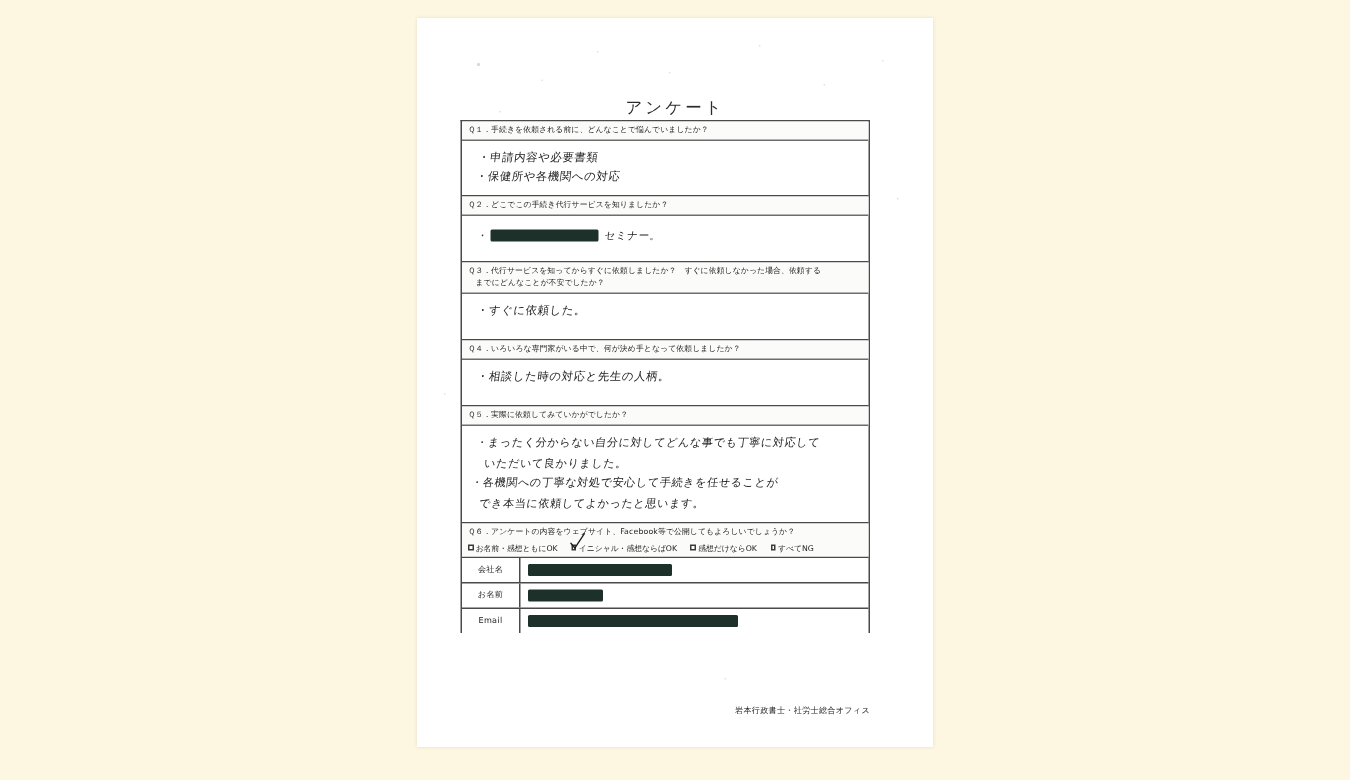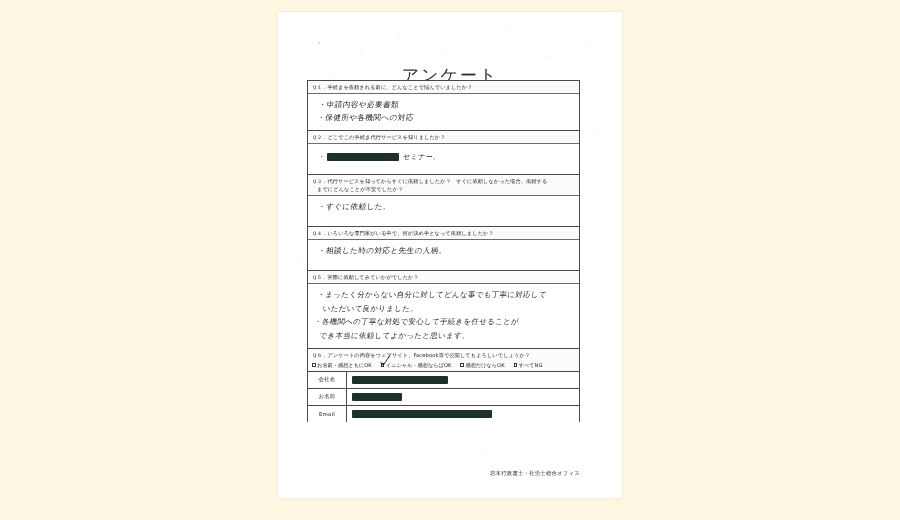--- a/index.html
+++ b/index.html
@@ -42,21 +42,21 @@
     pointer-events: none;
   }
 
   
   .doc-title {
     position: absolute;
     left: 0;
     top: 52px;
     width: 344px;
     text-align: center;
-    font-size: 17px;
+    font-size: 11px;
     letter-spacing: 2px;
     color: #2b2b2b;
     font-family: "DejaVu Sans", "Liberation Sans", sans-serif;
   }
 
   
   #qtable {
     position: absolute;
     left: 29px;
     top: 68px;

